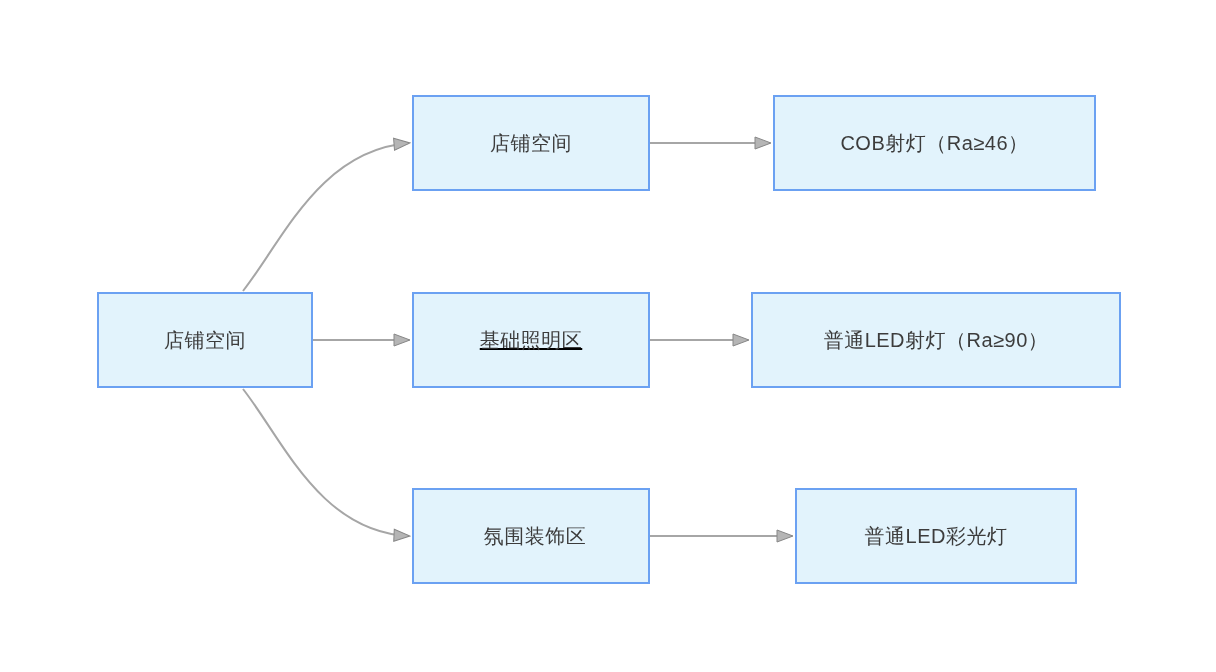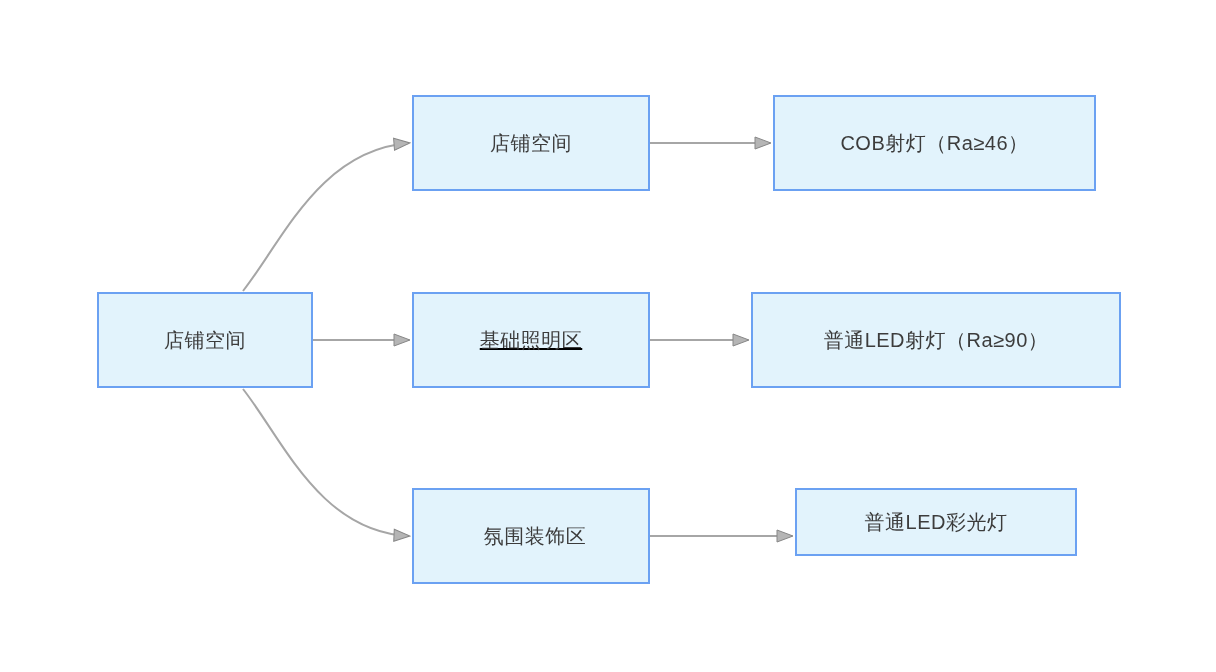--- a/index.html
+++ b/index.html
@@ -85,17 +85,17 @@
   </div>
 
   <div class="node" style="left:773px; top:95px; width:323px; height:96px;">
     <span class="node-label">COB射灯（Ra≥46）</span>
   </div>
 
   <div class="node" style="left:751px; top:292px; width:370px; height:96px;">
     <span class="node-label">普通LED射灯（Ra≥90）</span>
   </div>
 
-  <div class="node" style="left:795px; top:488px; width:282px; height:68px;">
+  <div class="node" style="left:795px; top:488px; width:282px; height:96px;">
     <span class="node-label">普通LED彩光灯</span>
   </div>
 
 </div>
 
 </body></html>

